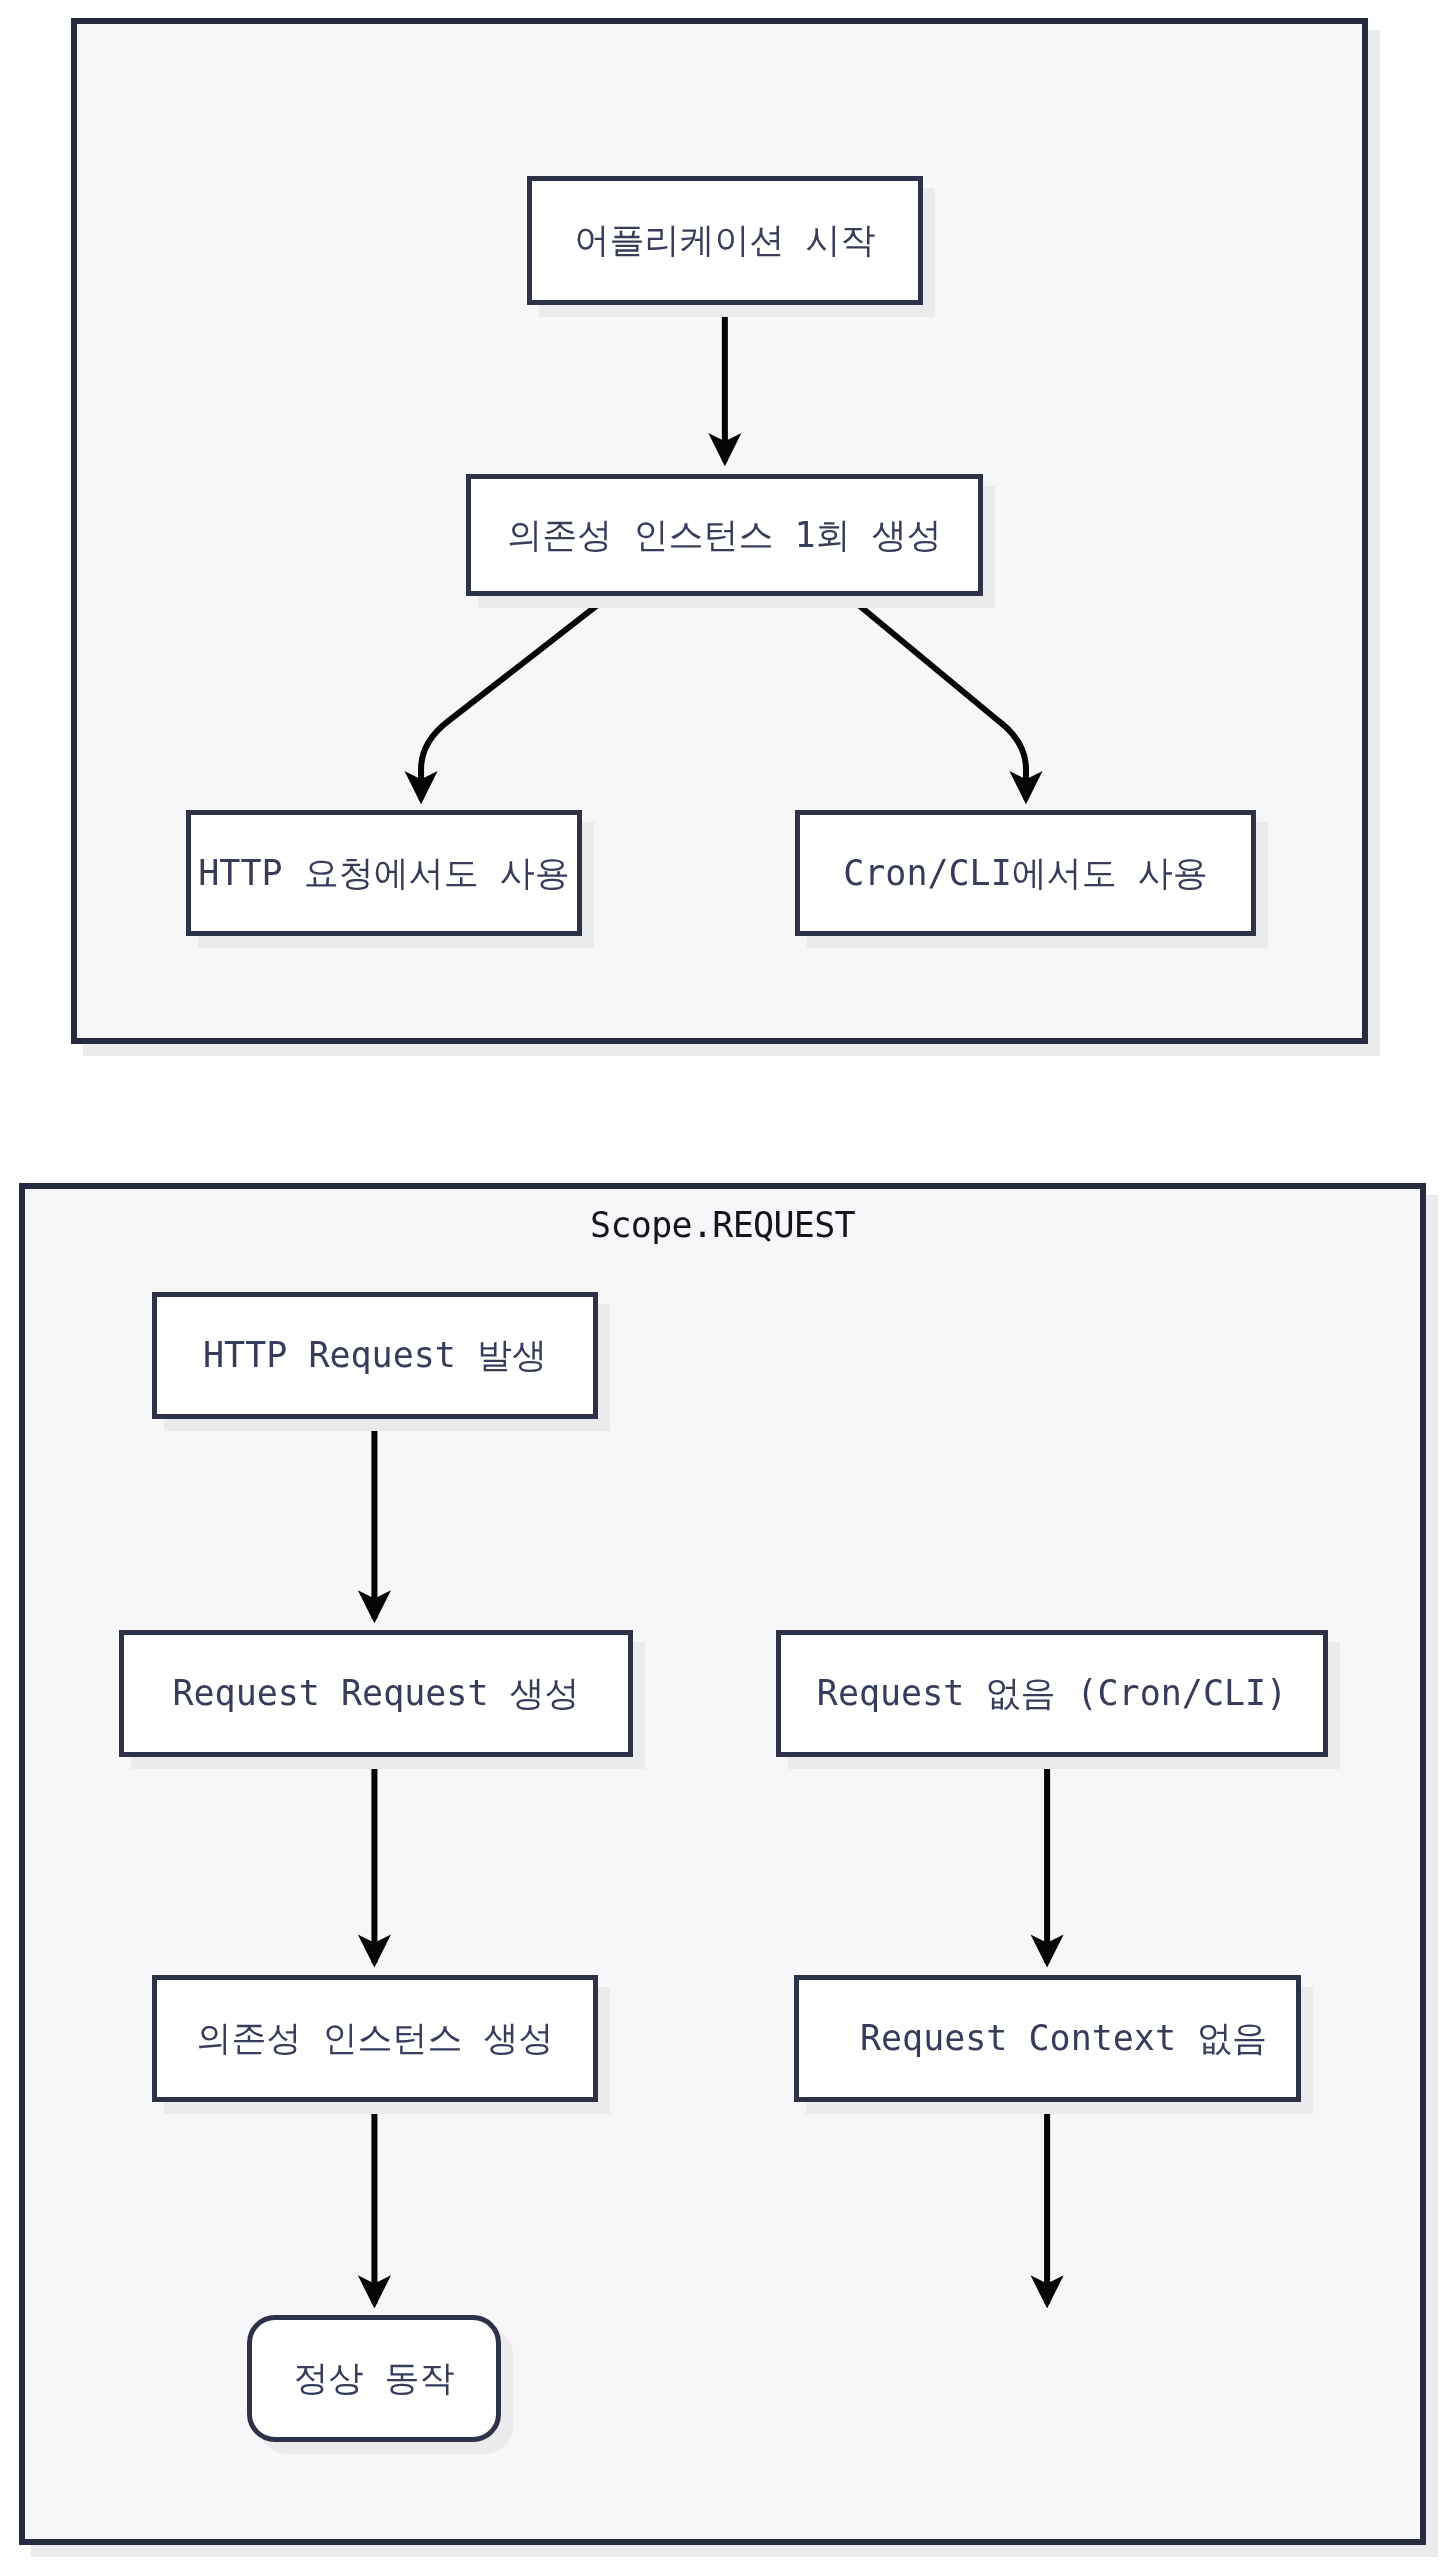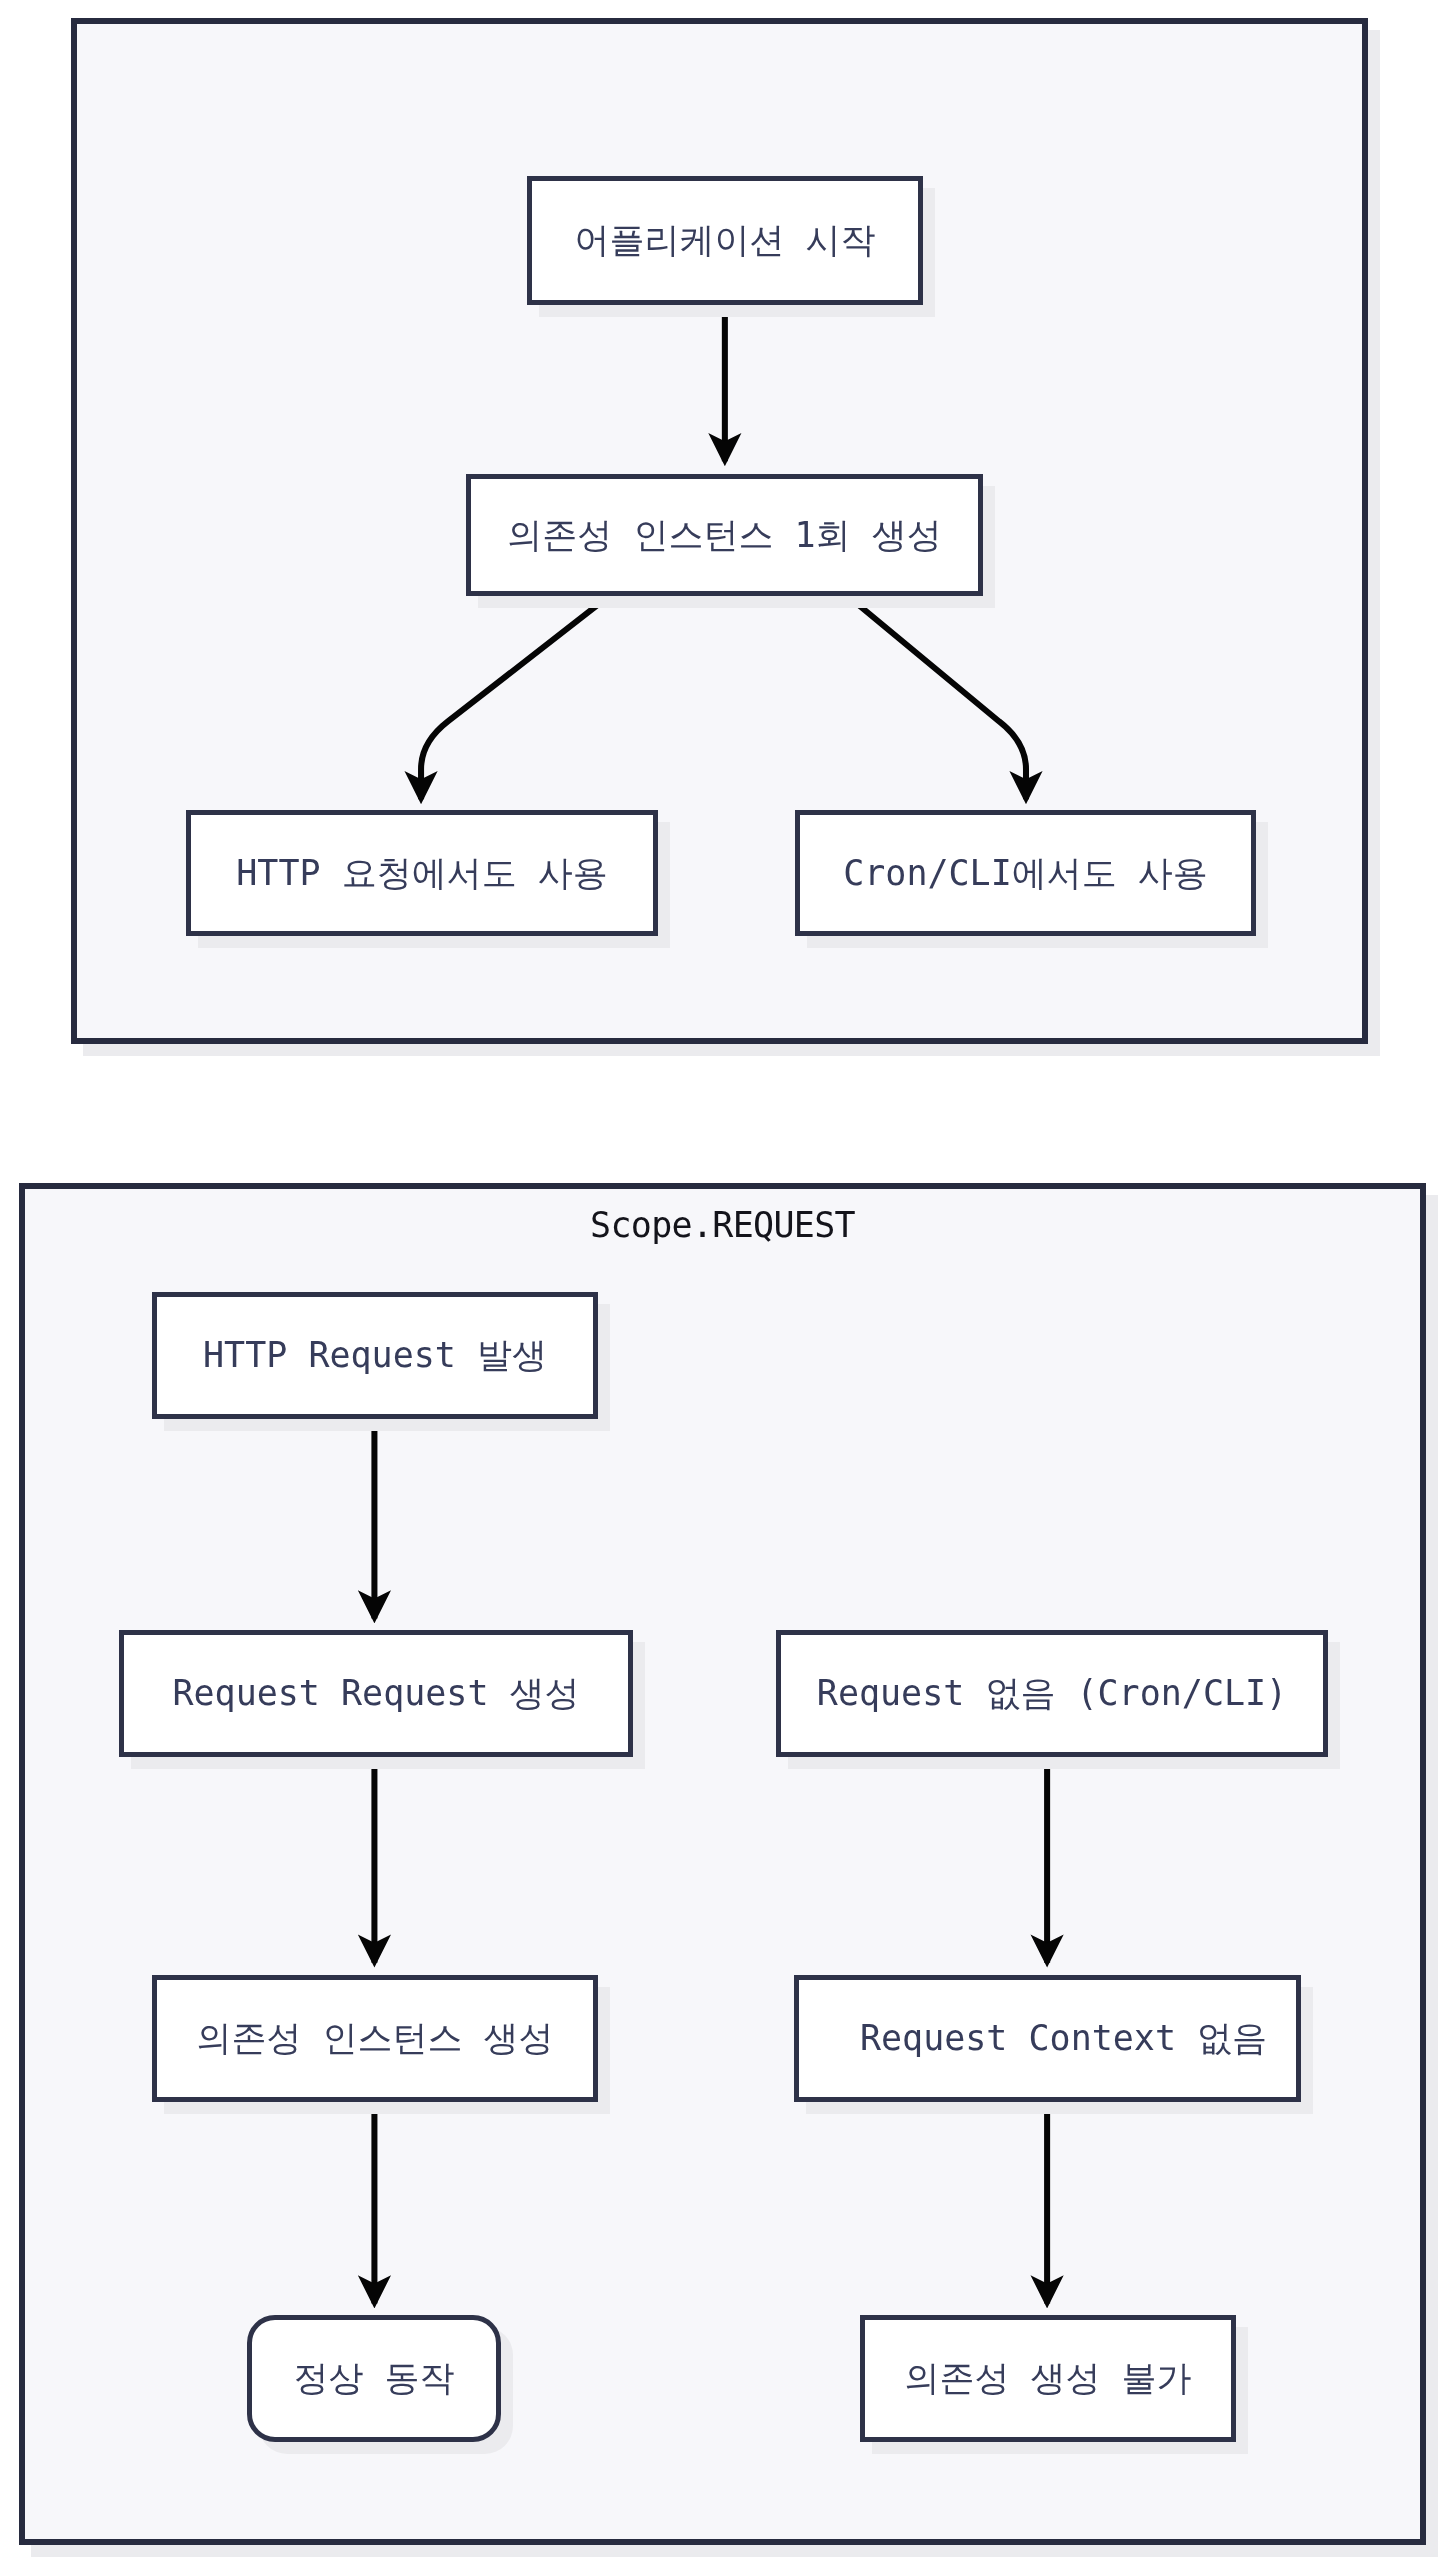--- a/index.html
+++ b/index.html
@@ -68,21 +68,21 @@
     </svg>
 
     <div class="node" style="left:450px;top:104px;width:396px;height:129px;margin-top:48px;">
       <span>어플리케이션 시작</span>
     </div>
 
     <div class="node" style="left:389px;top:450px;width:517px;height:122px;">
       <span>의존성 인스턴스 1회 생성</span>
     </div>
 
-    <div class="node" style="left:109px;top:786px;width:472px;height:126px;">
+    <div class="node" style="left:109px;top:786px;width:396px;height:126px;">
       <span>HTTP 요청에서도 사용</span>
     </div>
 
     <div class="node" style="left:718px;top:786px;width:461px;height:126px;">
       <span>Cron/CLI에서도 사용</span>
     </div>
   </section>
 
   <section class="panel" style="left:19px;top:1183px;width:1407px;height:1362px;">
 
@@ -118,19 +118,16 @@
     </div>
 
     <div class="node" style="left:769px;top:786px;width:507px;height:127px;padding-left:32px;">
       <span>Request Context 없음</span>
     </div>
 
     <div class="node" style="left:222px;top:1126px;width:254px;height:127px;border-radius:28px;">
       <span>정상 동작</span>
     </div>
 
-    <div class="node" style="left:835px;top:1126px;width:376px;height:127px;">
-      <span>의존성 생성 불가</span>
-    </div>
   </section>
 
 </div>
 
 
 </body></html>

